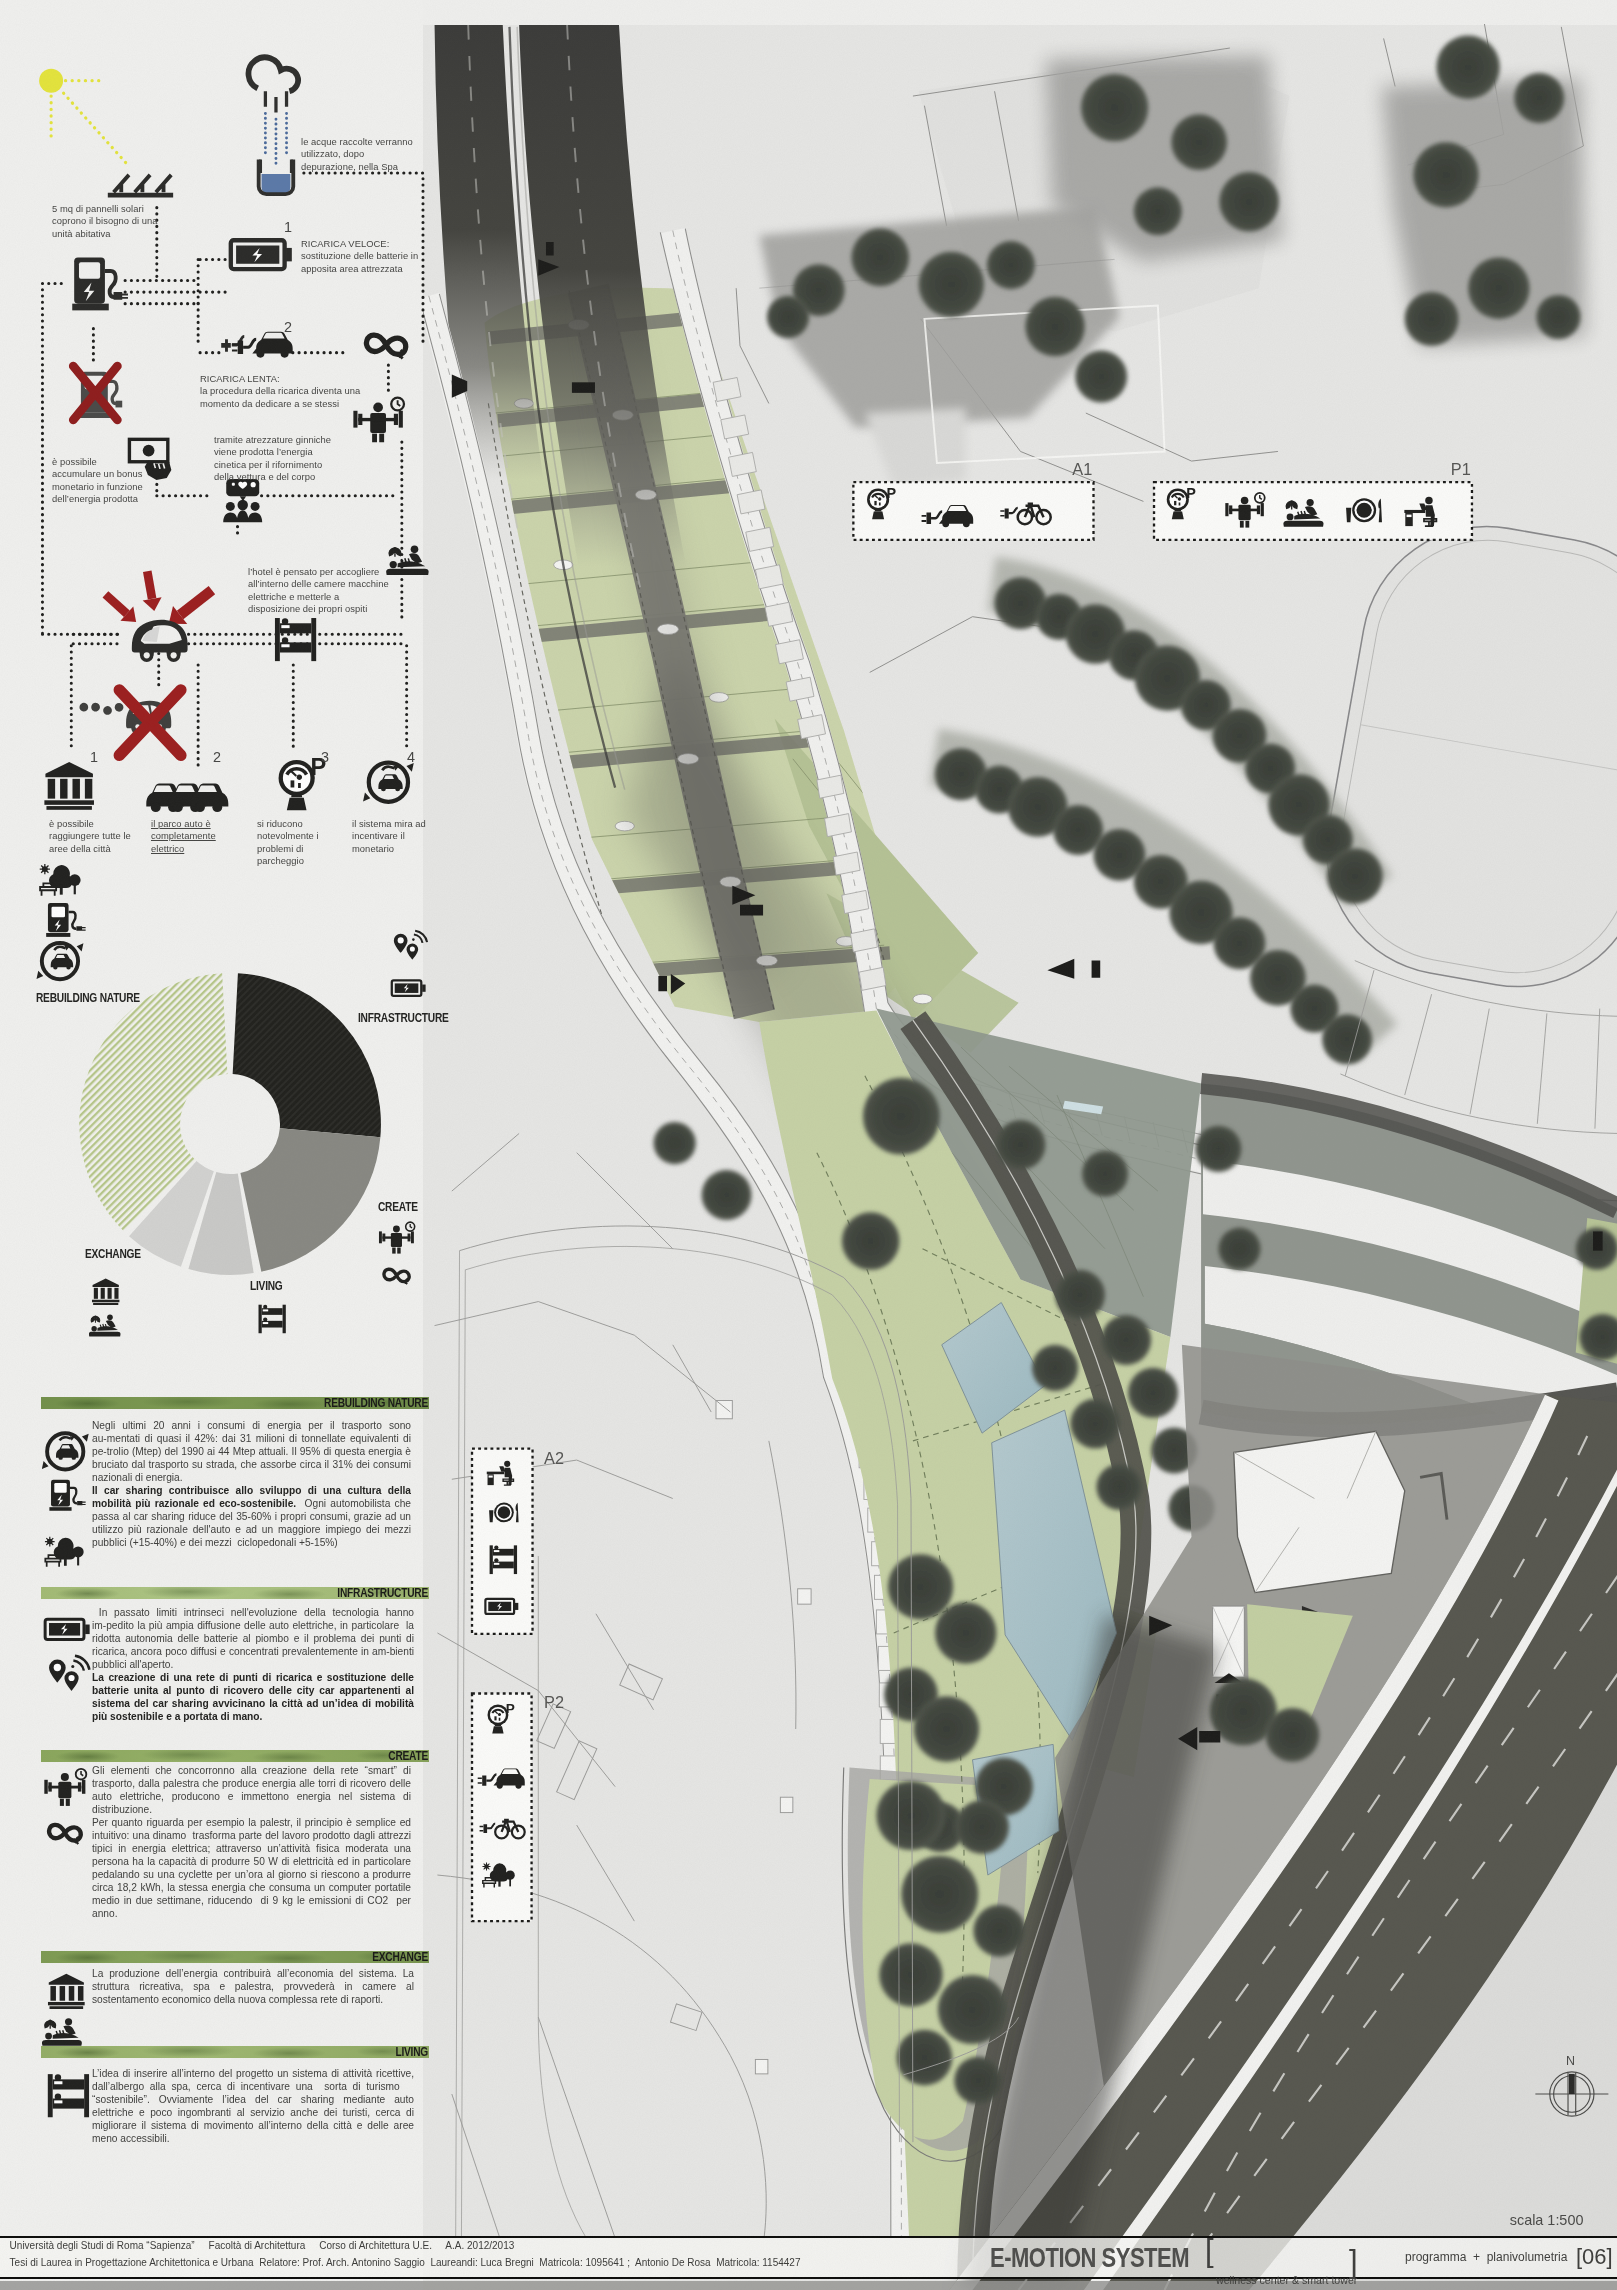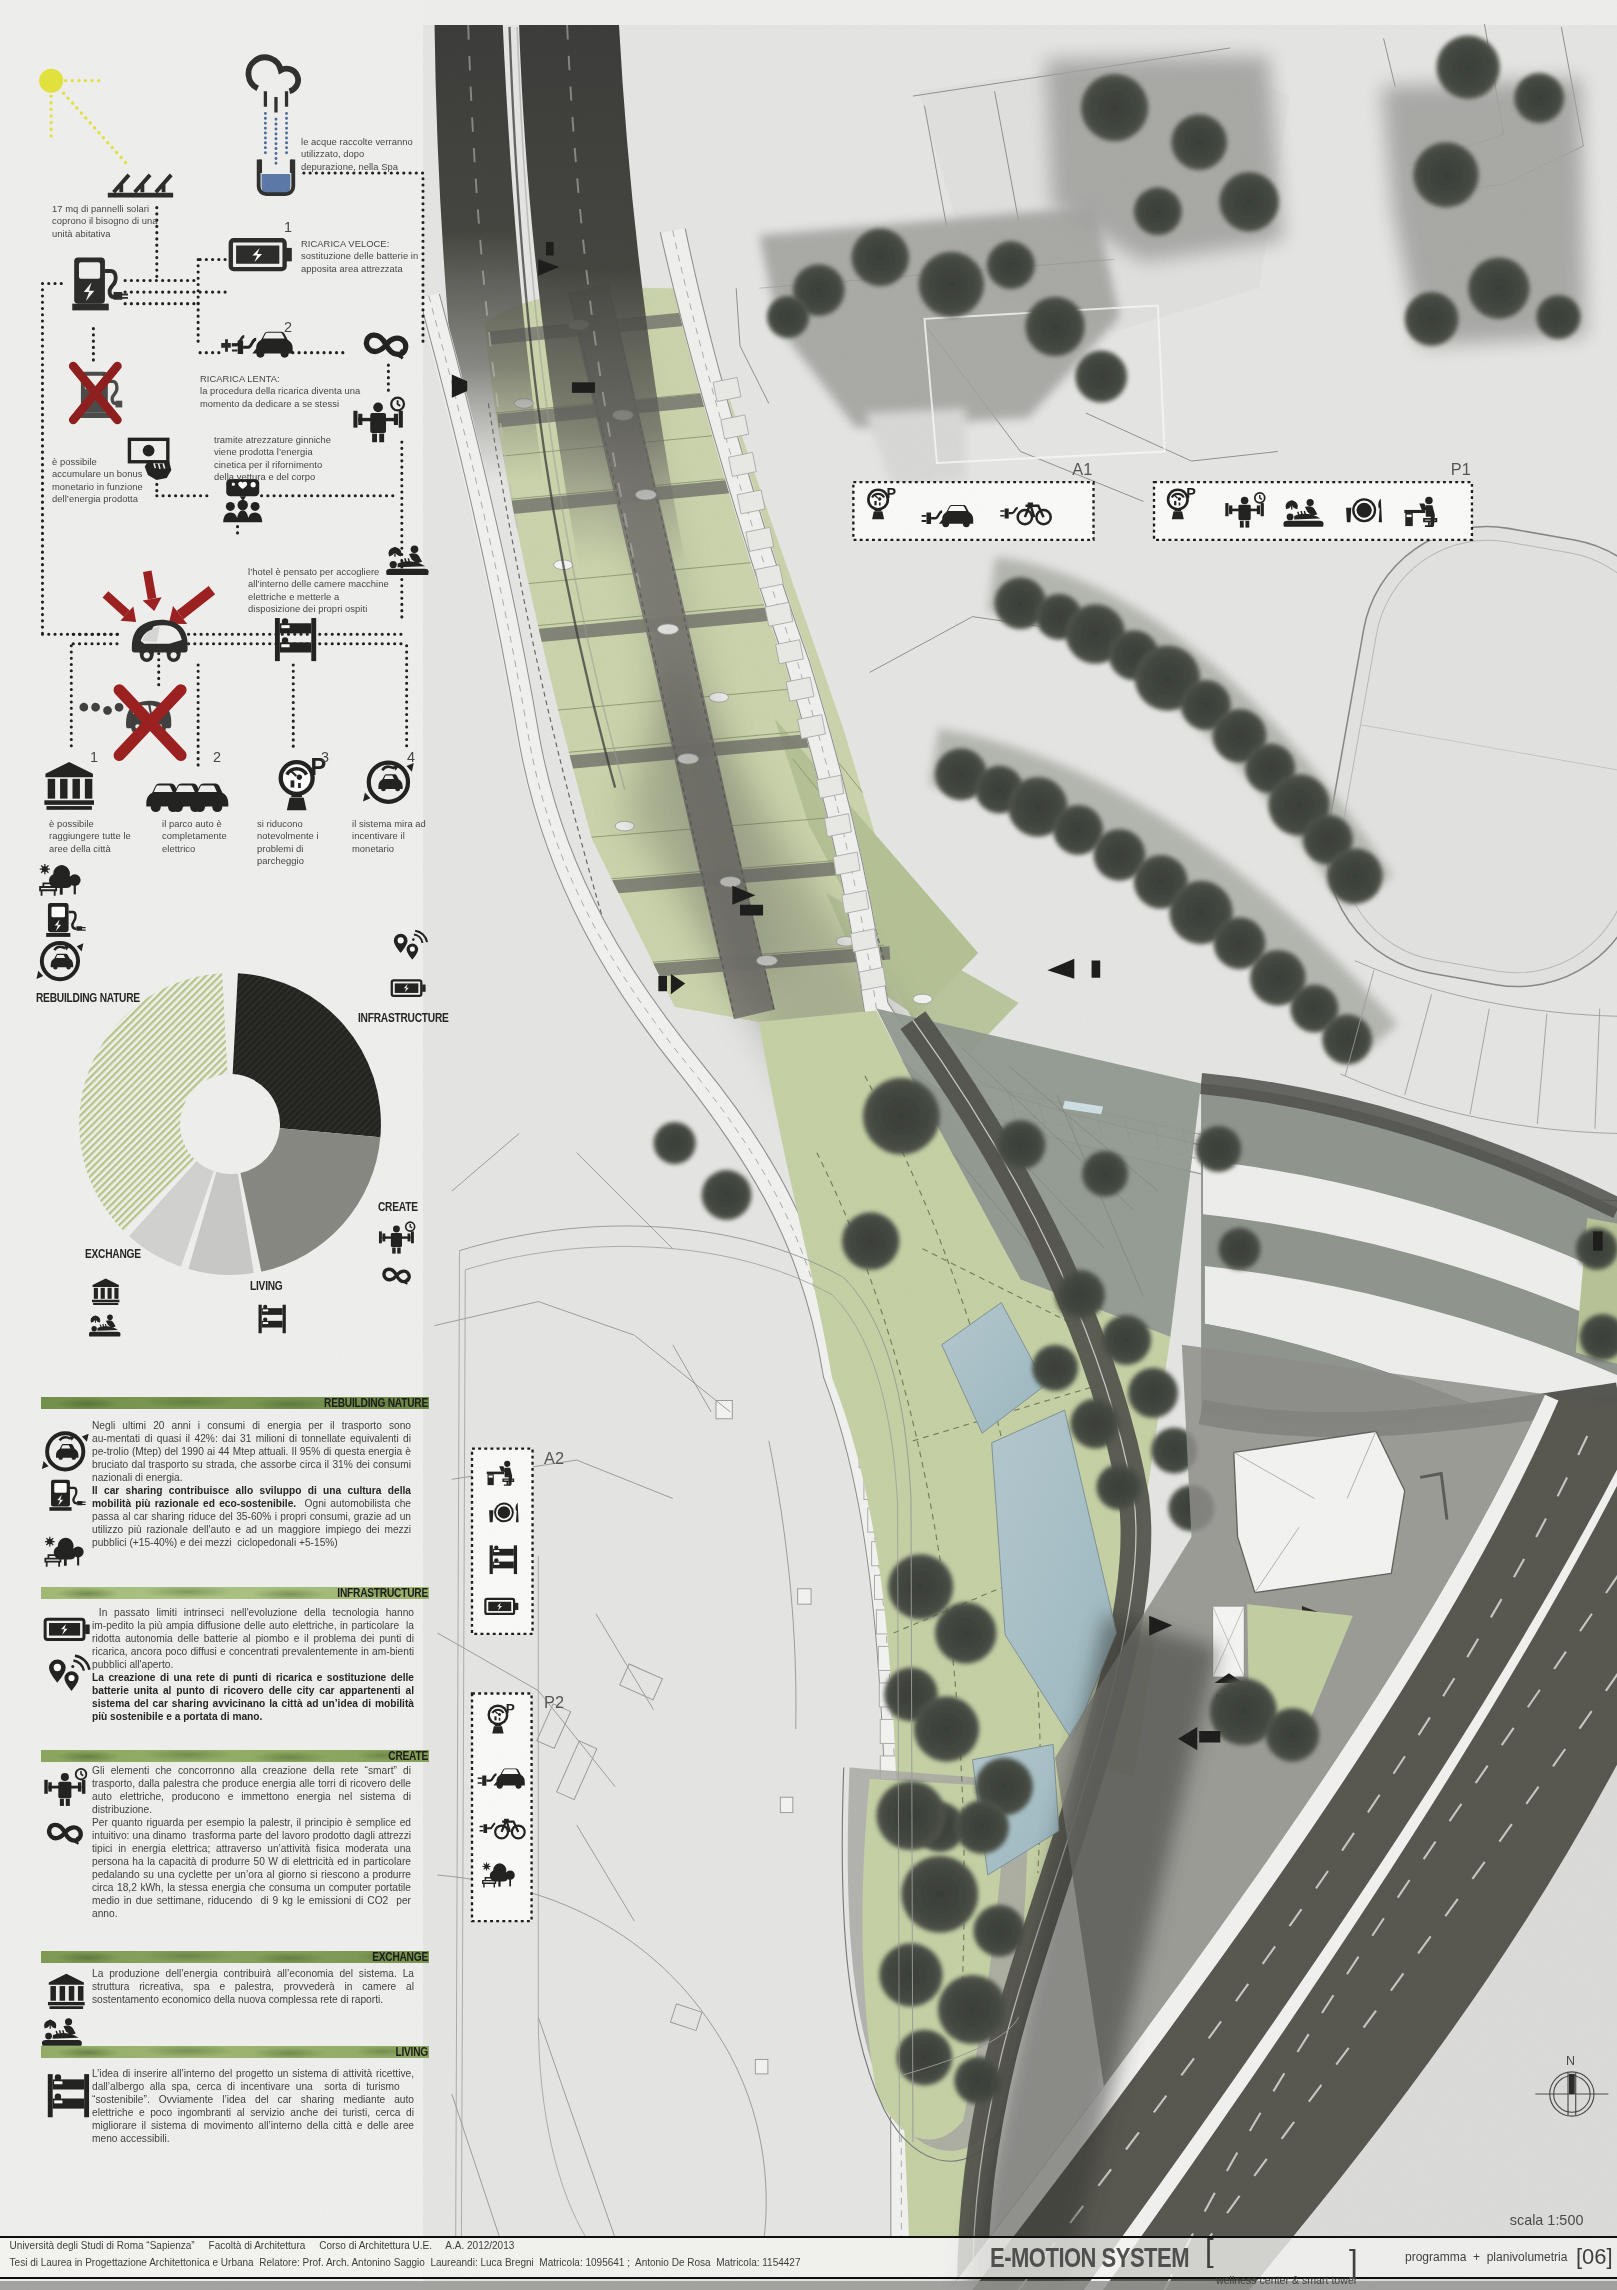--- a/index.html
+++ b/index.html
@@ -806,21 +806,21 @@
 
   <g transform="translate(46,938)">
     <use href="#i-charger" transform="scale(1.85)"></use>
   </g>
 
   <g transform="translate(40,978)">
     <use href="#i-share" transform="scale(1.85)"></use>
   </g>
 </svg>
 
-<div class="txt" style="left:52px;top:203px;width:115px;">17 mq di pannelli solari coprono il bisogno di una unità abitativa</div>
+<div class="txt" style="left:52px;top:203px;width:115px;">5 mq di pannelli solari coprono il bisogno di una unità abitativa</div>
 
 <div class="txt" style="left:301px;top:136px;width:120px;">le acque raccolte verranno utilizzato, dopo depurazione, nella Spa</div>
 
 <div class="num" style="left:284px;top:219px;">1</div>
 
 <div class="txt" style="left:301px;top:238px;width:125px;">RICARICA VELOCE: sostituzione delle batterie in apposita area attrezzata</div>
 
 <div class="num" style="left:284px;top:319px;">2</div>
 
 <div class="txt" style="left:200px;top:373px;width:173px;">RICARICA LENTA:<br>la procedura della ricarica diventa una momento da dedicare a se stessi</div>
@@ -831,21 +831,21 @@
 
 <div class="txt" style="left:248px;top:566px;width:146px;">l’hotel è pensato per accogliere all’interno delle camere macchine elettriche e metterle a disposizione dei propri ospiti</div>
 
 <div class="num" style="left:90px;top:749px;">1</div>
 <div class="num" style="left:213px;top:749px;">2</div>
 <div class="num" style="left:321px;top:749px;">3</div>
 <div class="num" style="left:407px;top:749px;">4</div>
 
 <div class="txt" style="left:49px;top:818px;width:96px;">è possibile raggiungere tutte le aree della città</div>
 
-<div class="txt" style="left:162px;top:818px;width:83px;">il parco auto è completamente elettrico</div>
+<div class="txt" style="left:151px;top:818px;width:83px;text-decoration:underline;">il parco auto è completamente elettrico</div>
 
 <div class="txt" style="left:257px;top:818px;width:83px;">si riducono notevolmente i problemi di parcheggio</div>
 
 <div class="txt" style="left:352px;top:818px;width:91px;">il sistema mira ad incentivare il monetario</div>
 
 <div class="lbl" style="left:36px;top:990px;">REBUILDING NATURE</div>
 
 <div class="lbl" style="left:358px;top:1010px;">INFRASTRUCTURE</div>
 
 <div class="lbl" style="left:378px;top:1199px;">CREATE</div>

